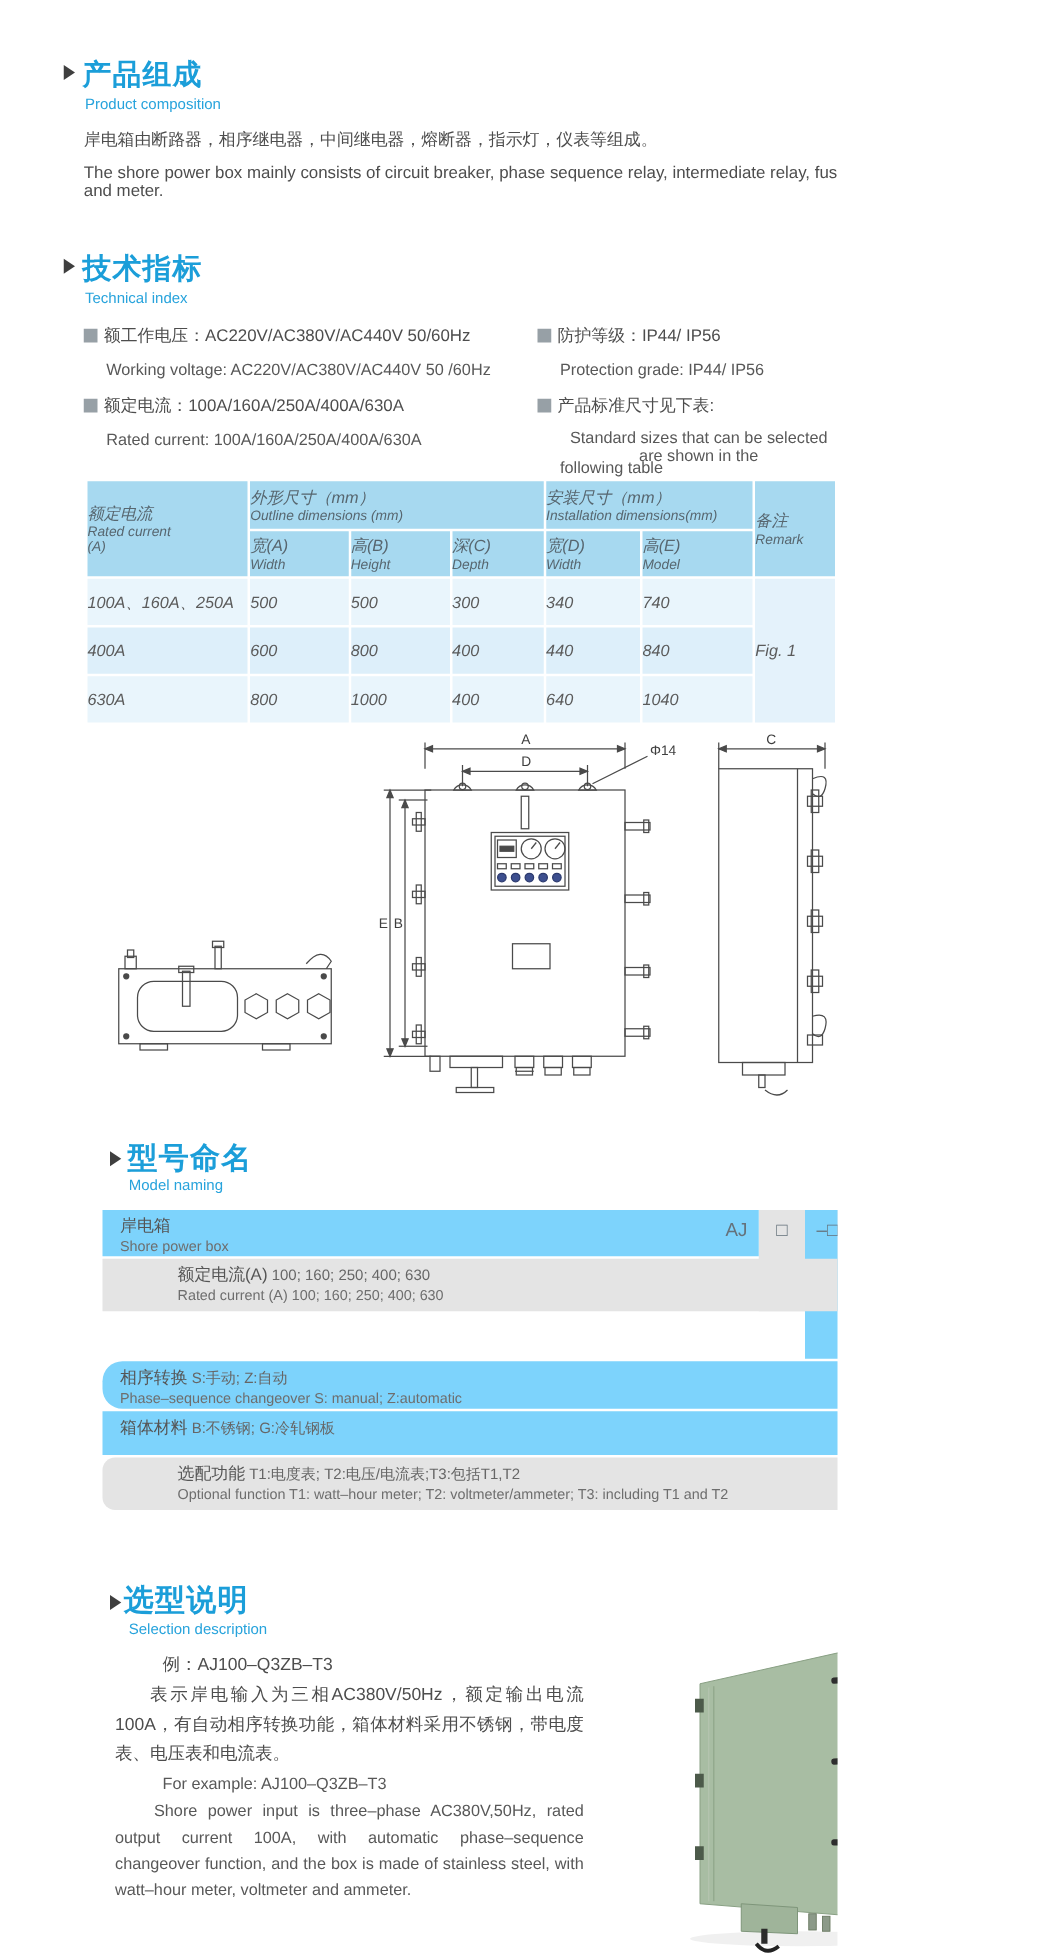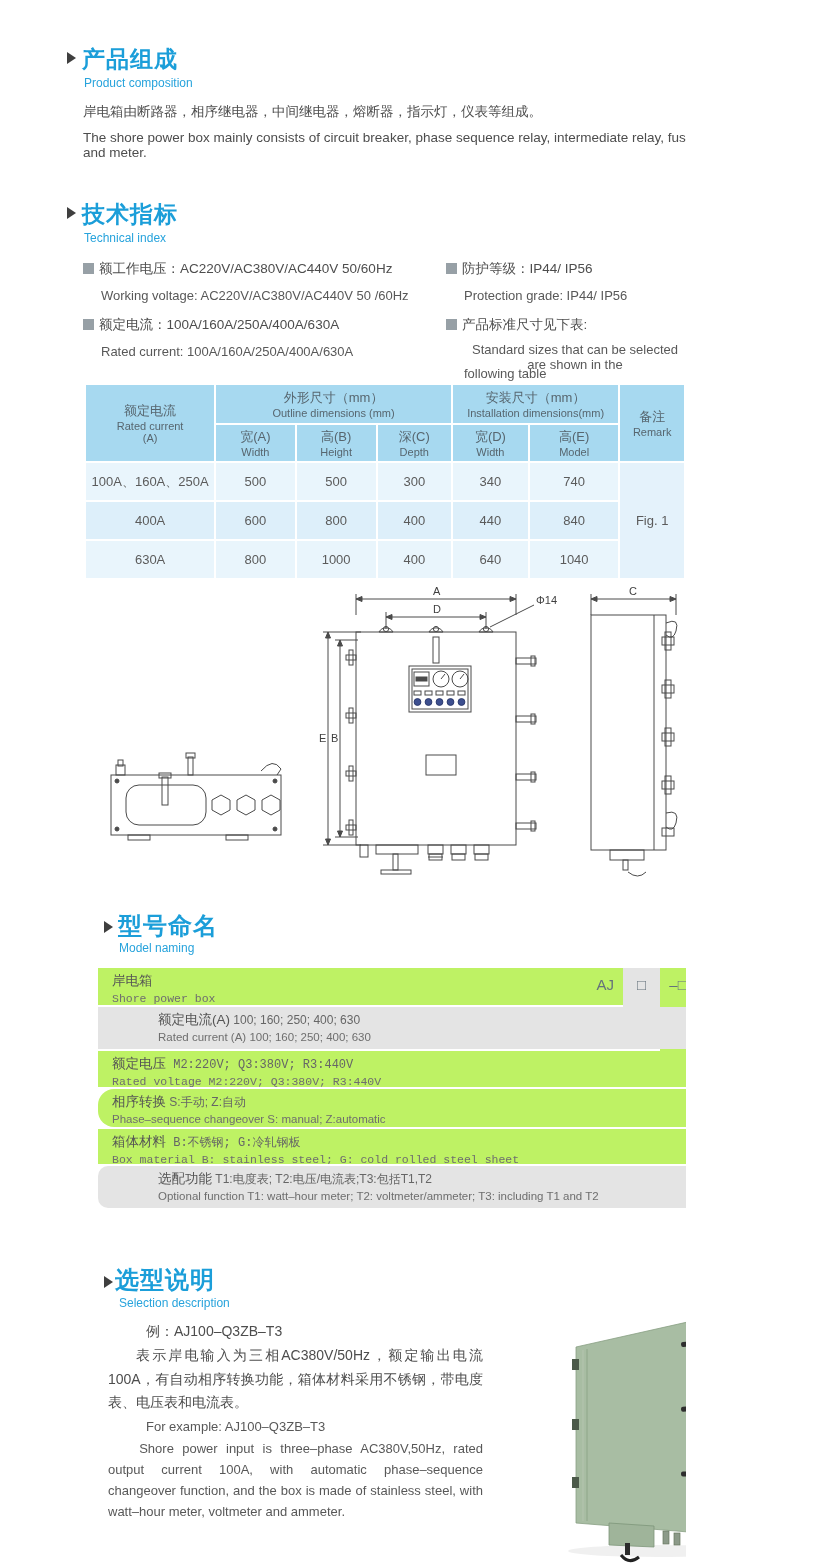--- a/index.html
+++ b/index.html
@@ -1,38 +1,38 @@
 <!DOCTYPE html>
 <html><head>
 <meta charset="utf-8">
 <style>
   html,body{margin:0;padding:0;background:#fff;}
   #page{position:relative;width:670px;height:1568px;background:#fff;overflow:hidden;
-        font-family:"Liberation Sans","DejaVu Sans",sans-serif;color:#4d4d4d;margin-left:16px;}
+        font-family:"Liberation Sans","DejaVu Sans",sans-serif;color:#4d4d4d;}
   .abs{position:absolute;}
   
   .arrow{width:0;height:0;border-left:9px solid #3f3f3f;border-top:6px solid transparent;border-bottom:6px solid transparent;}
   .h-cn{font-size:23px;font-weight:700;color:#1b9ed9;letter-spacing:1px;}
   .h-en{font-size:12px;color:#27a3dc;}
   .body-cn{font-size:13.5px;color:#4d4d4d;}
   .body-en{font-size:13.5px;color:#4d4d4d;}
   
   .spec{font-size:13.5px;color:#4d4d4d;white-space:nowrap;}
   .bullet{display:inline-block;width:11px;height:11px;background:#97a0a6;margin-right:5px;vertical-align:-1px;}
   .spec-en{font-size:13px;color:#585858;}
   
   table.dim{border-collapse:separate;border-spacing:2px;background:#fff;table-layout:fixed;}
-  table.dim th,table.dim td{padding:0;text-align:center;vertical-align:middle;font-weight:normal;}
+  table.dim th,table.dim td{padding:0;text-align:left;vertical-align:middle;font-weight:normal;font-style:italic;}
   table.dim th{background:#a7d9f0;color:#57666f;}
   .th-cn{font-size:13px;} .th-en{font-size:11px;}
   td.d{font-size:13px;color:#5b5b5b;}
   .rowA{background:#e9f5fc;} .rowB{background:#ddeffa;} .remark-cell{background:#e4f2fb;}
   
   .mrow{position:absolute;left:0;overflow:hidden;}
-  .m-blue{background:#bef264;font-family:Liberation Mono, monospace;} .m-gray{background:#e4e4e4;padding-left:46px;} .m-gray2{background:#bef264;border-radius:16px;}
+  .m-blue{background:#7dd3fc;} .m-gray{background:#e4e4e4;padding-left:46px;} .m-gray2{background:#7dd3fc;border-radius:16px;}
   .mrow .inner{padding:4px 0 0 14px;}
   .m-cn{font-size:13.5px;color:#555;white-space:nowrap;}
   .m-cn .mval{font-size:12px;color:#666;}
   .m-en{font-size:11.5px;color:#6e6e6e;margin-top:2px;white-space:nowrap;}
   .code{font-size:15px;color:#65727b;}
   
   .sel-cn{font-size:14px;color:#4d4d4d;line-height:23.5px;text-align:justify;}
   .sel-en{font-size:13px;color:#585858;line-height:21px;text-align:justify;}
   svg text{font-family:"Liberation Sans","DejaVu Sans",sans-serif;}
 </style>
@@ -304,36 +304,29 @@
         <div class="m-cn">岸电箱</div>
         <div class="m-en">Shore power box</div>
       </div>
     </div>
     <div class="mrow m-gray" style="top:39px;height:42px;width:562px;">
       <div class="inner">
         <div class="m-cn"><span>额定电流(A)</span><span class="mval"> 100; 160; 250; 400; 630</span></div>
         <div class="m-en">Rated current (A) 100; 160; 250; 400; 630</div>
       </div>
     </div>
-    <div class="mrow m-blue" style="top:83px;height:36px;width:598px;">
-      <div class="inner">
-        <div class="m-cn"><span>额定电压</span><span class="mval">  M2:220V;  Q3:380V;  R3:440V</span></div>
-        <div class="m-en">Rated voltage  M2:220V;  Q3:380V;  R3:440V</div>
-      </div>
-    </div>
     <div class="mrow m-gray2" style="top:121px;height:38px;width:633px;">
       <div class="inner">
         <div class="m-cn"><span>相序转换</span><span class="mval">  S:手动; Z:自动</span></div>
         <div class="m-en">Phase–sequence changeover  S: manual;  Z:automatic</div>
       </div>
     </div>
     <div class="mrow m-blue" style="top:161px;height:35px;width:646px;">
       <div class="inner">
         <div class="m-cn"><span>箱体材料</span><span class="mval">   B:不锈钢;  G:冷轧钢板</span></div>
-        <div class="m-en">Box material   B: stainless steel; G: cold rolled steel sheet</div>
       </div>
     </div>
     <div class="mrow m-gray" style="top:198px;height:42px;width:656px;border-radius:10px;">
       <div class="inner">
         <div class="m-cn"><span>选配功能</span><span class="mval">    T1:电度表;  T2:电压/电流表;T3:包括T1,T2</span></div>
         <div class="m-en">Optional function  T1: watt–hour meter; T2: voltmeter/ammeter; T3: including T1 and T2</div>
       </div>
     </div>
 
     <div class="abs code" style="left:470px;top:8px;width:46px;text-align:right;">AJ</div>

